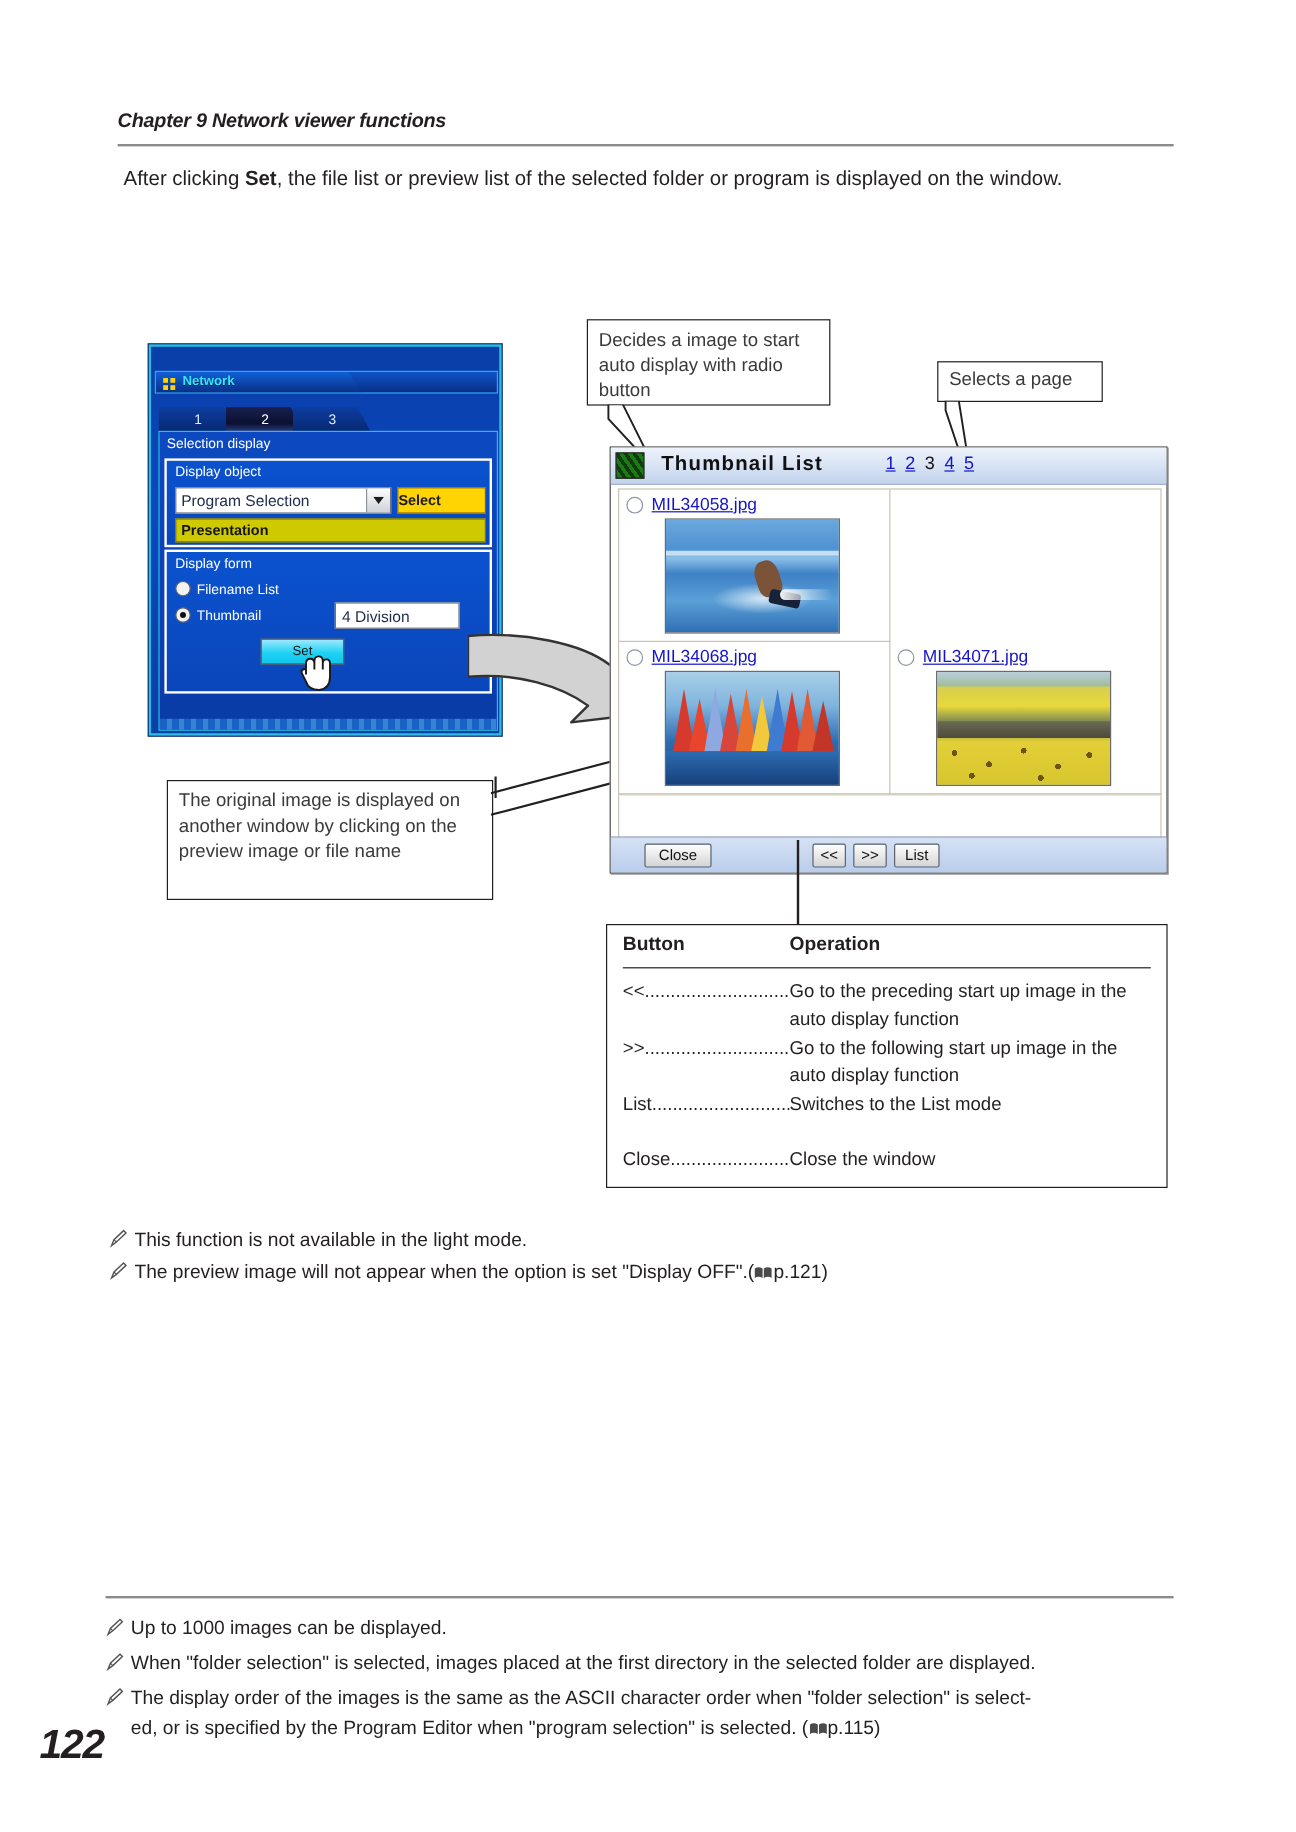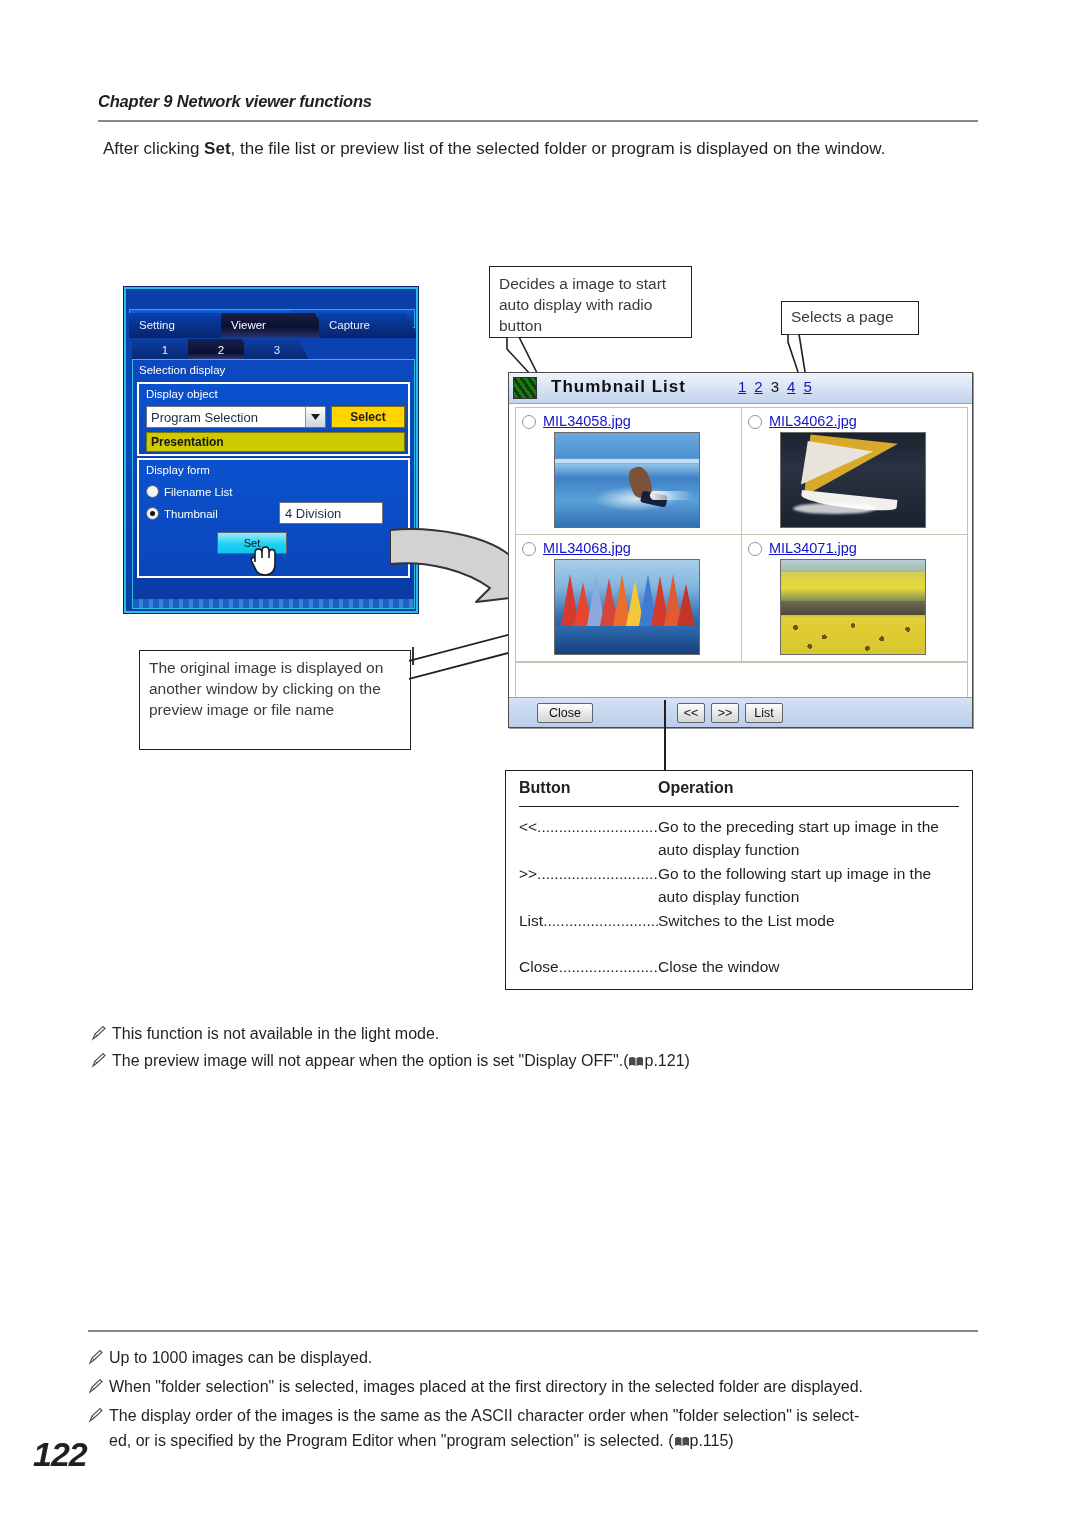--- a/index.html
+++ b/index.html
@@ -134,21 +134,21 @@
     position:absolute; right:0px; top:0px; width:20px; height:20px;
     background:linear-gradient(180deg,#fdfdfd,#cfd3d8);
     border-left:1px solid #8b939c;
     display:flex; align-items:center; justify-content:center;
   }
   .combo-arrow svg{ display:block; }
   .select-btn{
     position:absolute; left:192px; top:22px; width:74px; height:22px;
     background:#ffd400; border:1px solid #8a6d00;
     font-size:12px; font-weight:bold; color:#1c1c1c;
-    text-align:center; line-height:21px;
+    text-align:left; line-height:21px;
   }
   .prog-field{
     position:absolute; left:7px; top:48px; width:259px; height:20px;
     background:#cfc900; border:1px solid #7c7700;
     font-size:12px; color:#151515; line-height:19px; padding-left:4px;
     font-weight:bold;
   }
   .radio-row{
     position:absolute; left:7px; font-size:11.5px; color:#ffffff;
     height:16px; line-height:16px;
@@ -465,25 +465,20 @@
     <div class="titlebar-tabshape"></div>
     <div class="tb-grid-icon">
       <i style="left:0;top:0"></i>
         <i style="left:6px;top:0"></i>
       <i style="left:0;top:6px"></i>
         <i style="left:6px;top:6px"></i>
     </div>
     <div class="titlebar-label">Network</div>
   </div>
 
-  <div class="maintabs">
-    <div class="mtab t1">Setting</div>
-    <div class="mtab t2 active">Viewer</div>
-    <div class="mtab t3">Capture</div>
-  </div>
 
   <div class="numtabs">
     <div class="ntab n1">1</div>
     <div class="ntab n2 active">2</div>
     <div class="ntab n3">3</div>
   </div>
 
   <div class="appbody">
     <div class="section-caption">Selection display</div>
 
@@ -572,31 +567,20 @@
         <span class="tradio"></span><span class="tname">MIL34058.jpg</span>
       </div>
       <div class="thumb-img ph1">
         <div class="band"></div>
           <div class="skier"></div>
           <div class="board"></div>
           <div class="spray"></div>
       </div>
     </div>
 
-    <div class="tcell c2">
-      <div class="tcell-head">
-        <span class="tradio"></span><span class="tname">MIL34062.jpg</span>
-      </div>
-      <div class="thumb-img ph2">
-        <div class="sail"></div>
-          <div class="sail2"></div>
-          <div class="hull"></div>
-          <div class="foam"></div>
-      </div>
-    </div>
 
     <div class="tcell c3">
       <div class="tcell-head">
         <span class="tradio"></span><span class="tname">MIL34068.jpg</span>
       </div>
       <div class="thumb-img ph3">
         <div class="s"></div>
           <div class="s"></div>
           <div class="s"></div>
           <div class="s"></div>

